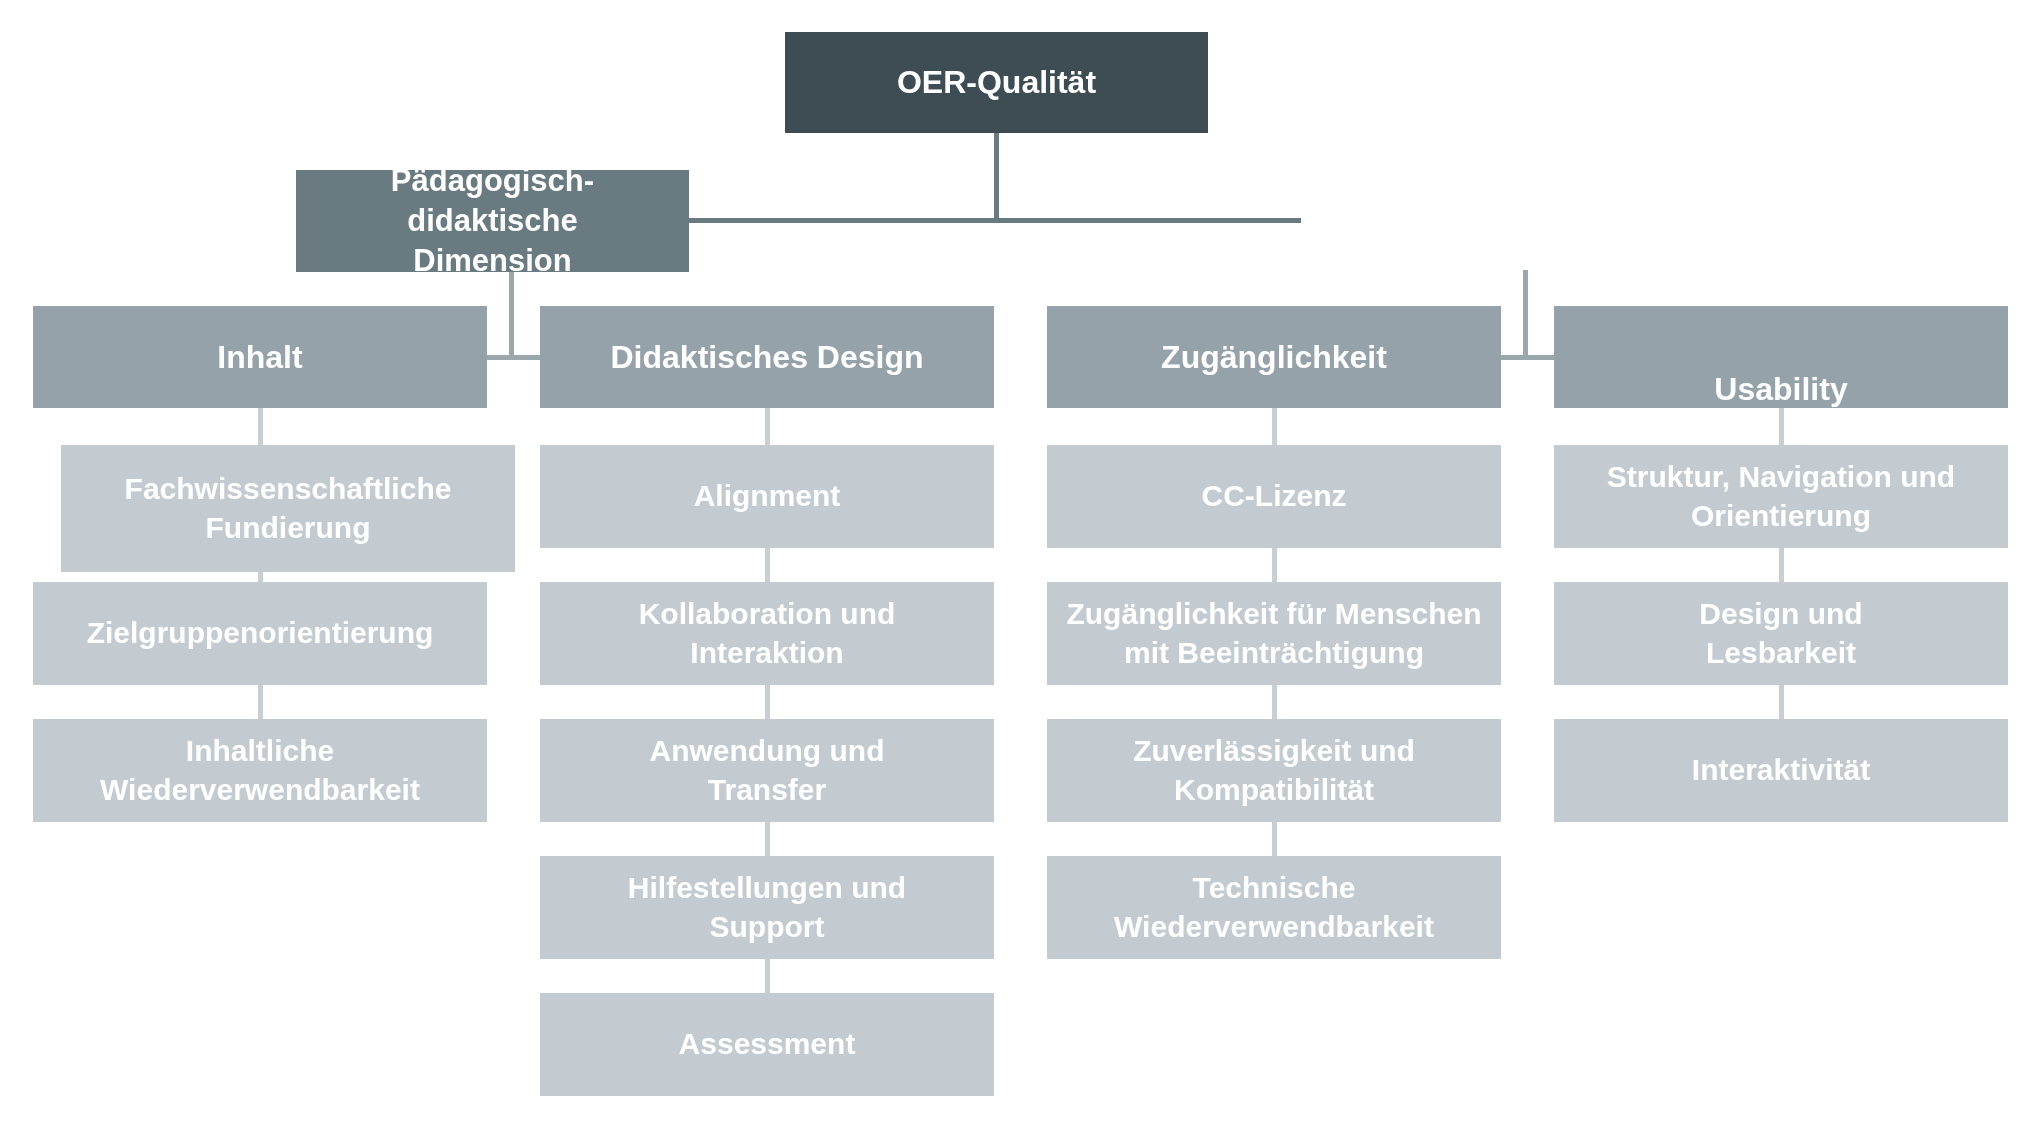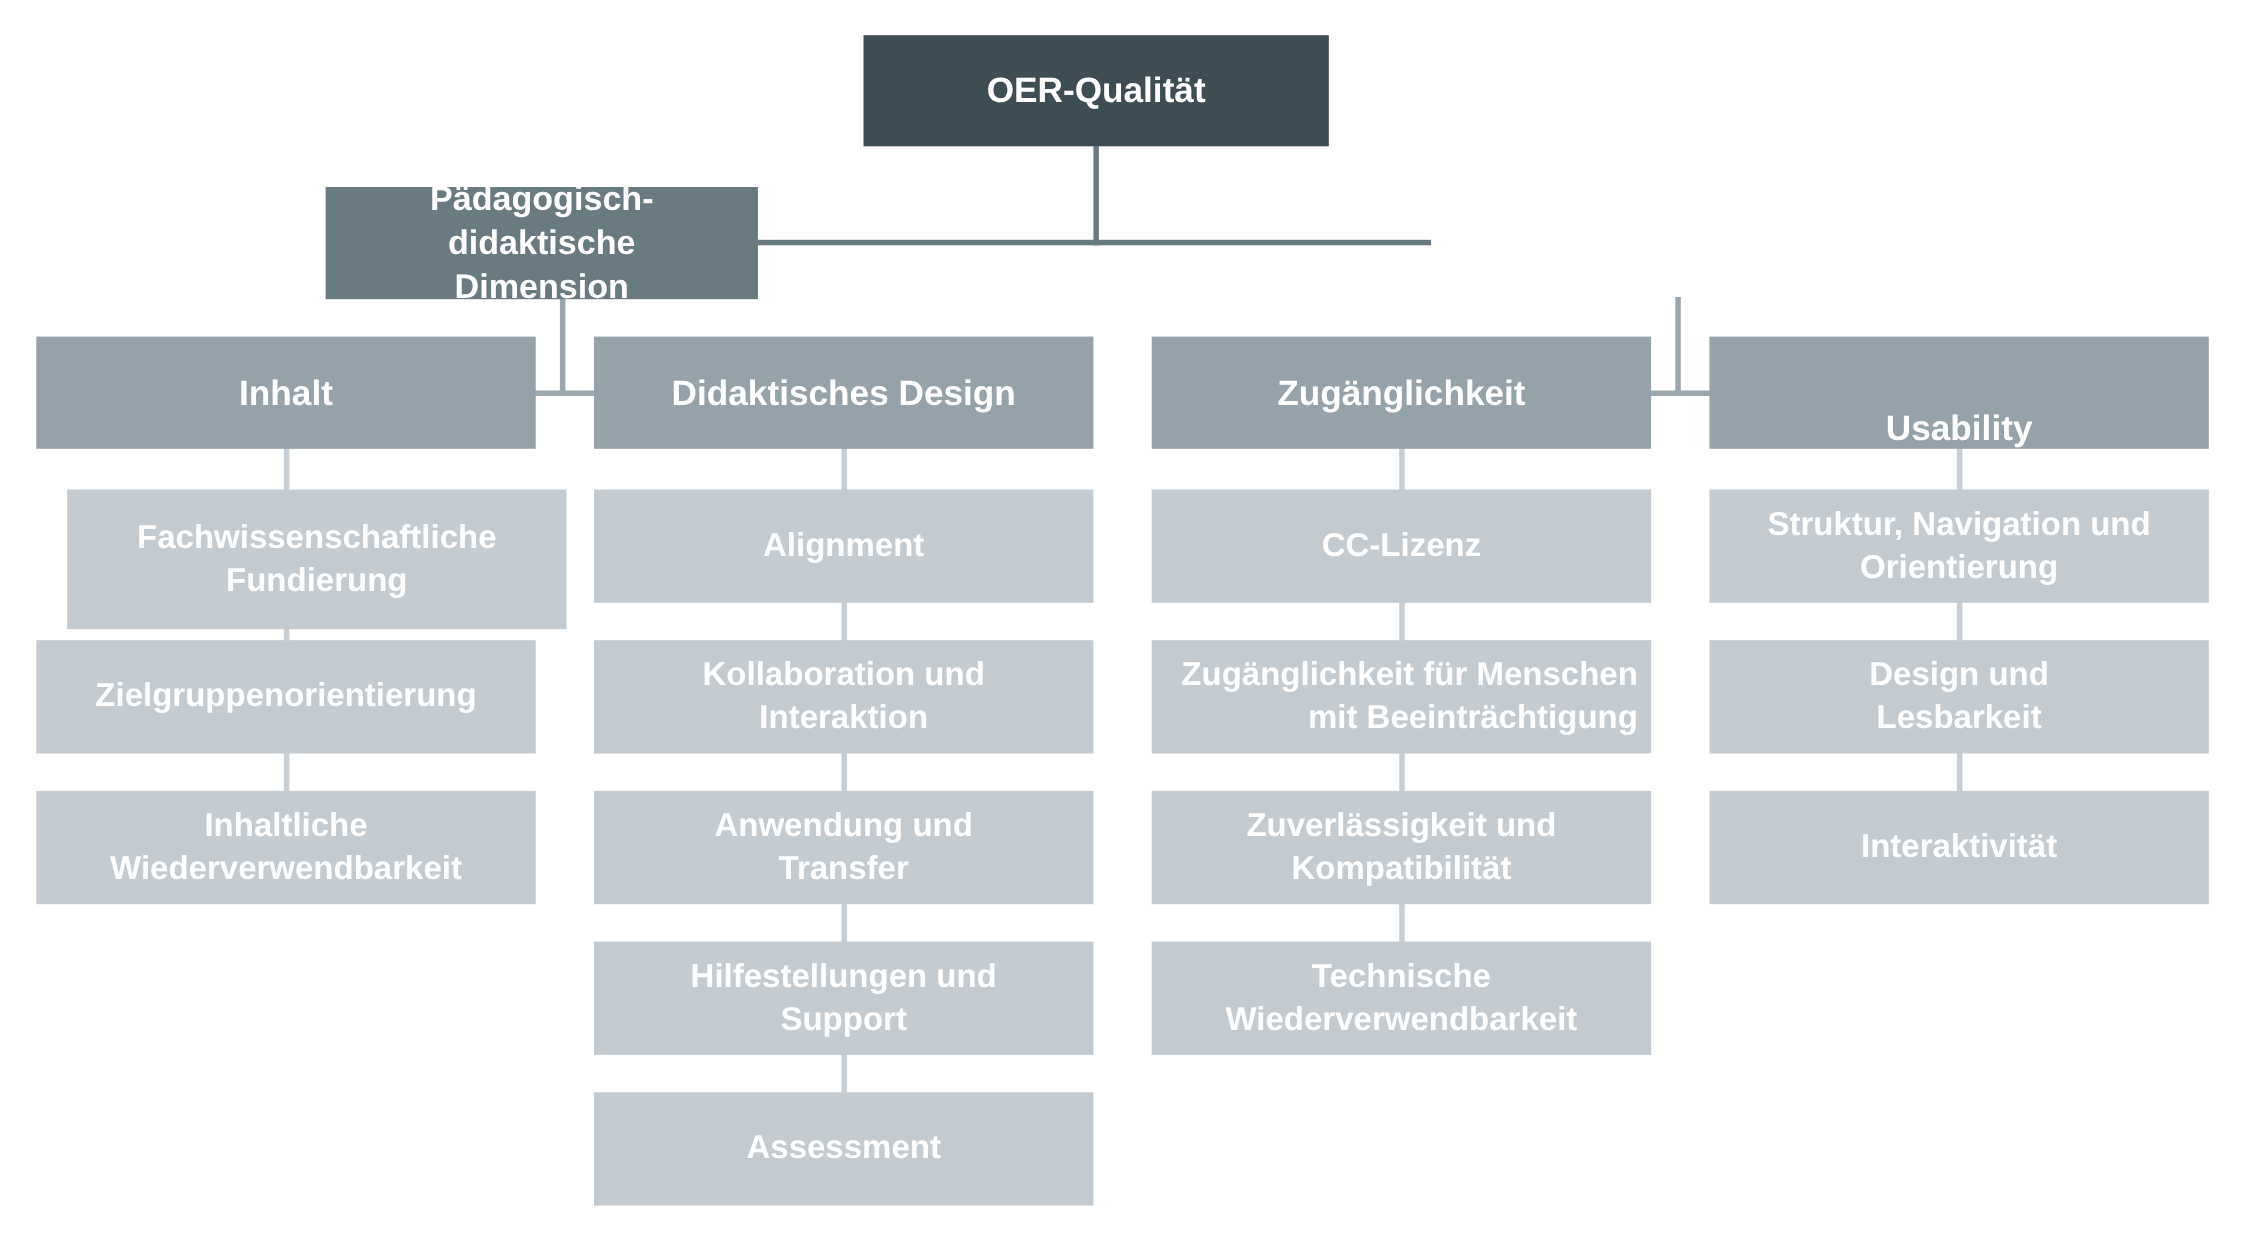--- a/index.html
+++ b/index.html
@@ -15,21 +15,21 @@
     display:flex;align-items:center;justify-content:center;
     color:var(--txt,#ffffff);
     font-weight:bold;text-align:center;
     box-sizing:border-box;
   }
   .lbl{white-space:pre-line;width:100%;padding:0 12px;box-sizing:border-box;}
   .l1{background:var(--c1);font-size:32px;}
   .l2{background:var(--c2);font-size:31px;line-height:1.3;}
   .l3{background:var(--c3);font-size:32px;}
   .l4{background:var(--c4);font-size:30px;line-height:1.28;}
-  .align-right .lbl{text-align:right;}
+  .align-right .lbl{text-align:center;}
   .line{position:absolute;}
   .line.dark{background:var(--c2);}
   .line.mid{background:var(--cm);}
   .line.light{background:var(--cl);}
 </style>
 </head>
 <body>
 
 <div id="canvas" style="--bg: #ffffff; --c1: #3e4d54; --c2: #6a7a81; --c3: #95a2a9; --c4: #c3cbd1; --cm: #9aa7ad; --cl: #c7ced4; --txt: #ffffff;">
     <div class="line dark" style="left: 994px; top: 131px; width: 5px; height: 92px;"></div>

